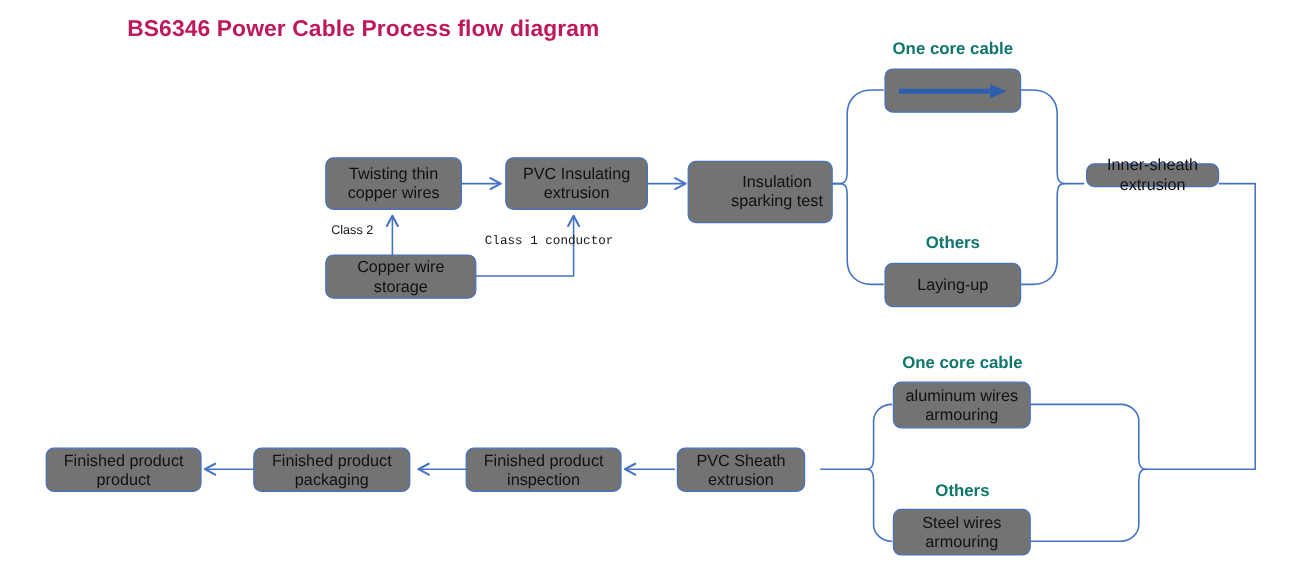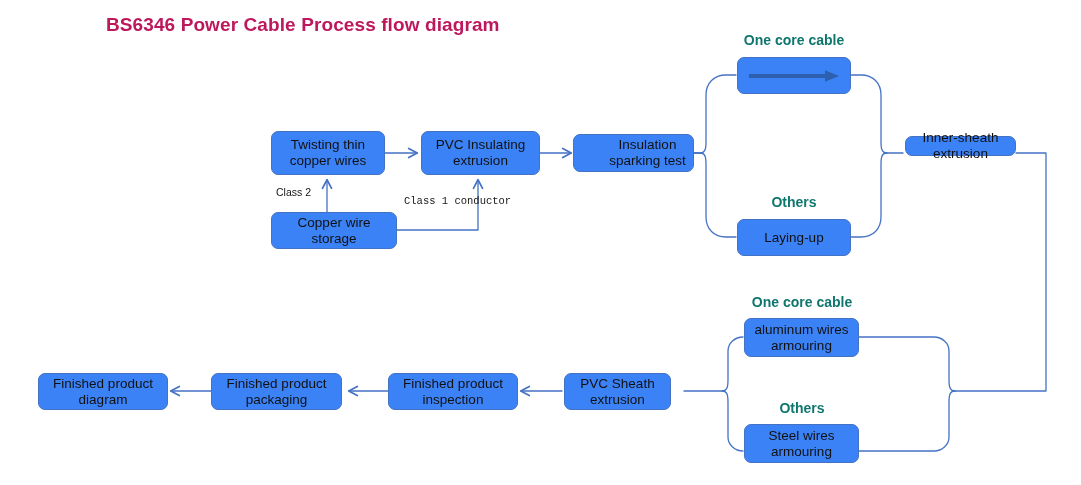--- a/index.html
+++ b/index.html
@@ -20,21 +20,21 @@
     color:#be185d;
     letter-spacing:.1px;
     white-space:nowrap;
   }
 
   .node{
     position:absolute;
     box-sizing:border-box;
     border:1.3px solid #4472c4;
     border-radius:7px;
-    background:#3b82f6;
+    background:#737373;
     color:#111111;
     font-size:13.5px;
     line-height:16px;
     display:flex;
     align-items:center;
     justify-content:center;
     text-align:center;
     padding:2px 4px;
   }
   .node span{display:block;}
@@ -147,21 +147,21 @@
     </span>
   </div>
 
   <div class="node" style="left:421px;top:131px;width:119px;height:44px;">
     <span>
       <span>PVC Insulating</span>
       <span>extrusion</span>
     </span>
   </div>
 
-  <div class="node" style="left:573px;top:134px;width:121px;height:38px;padding-left:32px;">
+  <div class="node" style="left:573px;top:134px;width:121px;height:52px;padding-left:32px;">
     <span>
       <span>Insulation</span>
       <span>sparking test</span>
     </span>
   </div>
 
   <div class="node" style="left:271px;top:212px;width:126px;height:37px;">
     <span>
       <span>Copper wire</span>
       <span>storage</span>
@@ -234,17 +234,17 @@
   <div class="node" style="left:211px;top:373px;width:131px;height:37px;">
     <span>
       <span>Finished product</span>
       <span>packaging</span>
     </span>
   </div>
 
   <div class="node" style="left:38px;top:373px;width:130px;height:37px;">
     <span>
       <span>Finished product</span>
-      <span>diagram</span>
+      <span>product</span>
     </span>
   </div>
 
 </div>
 
 </body></html>

